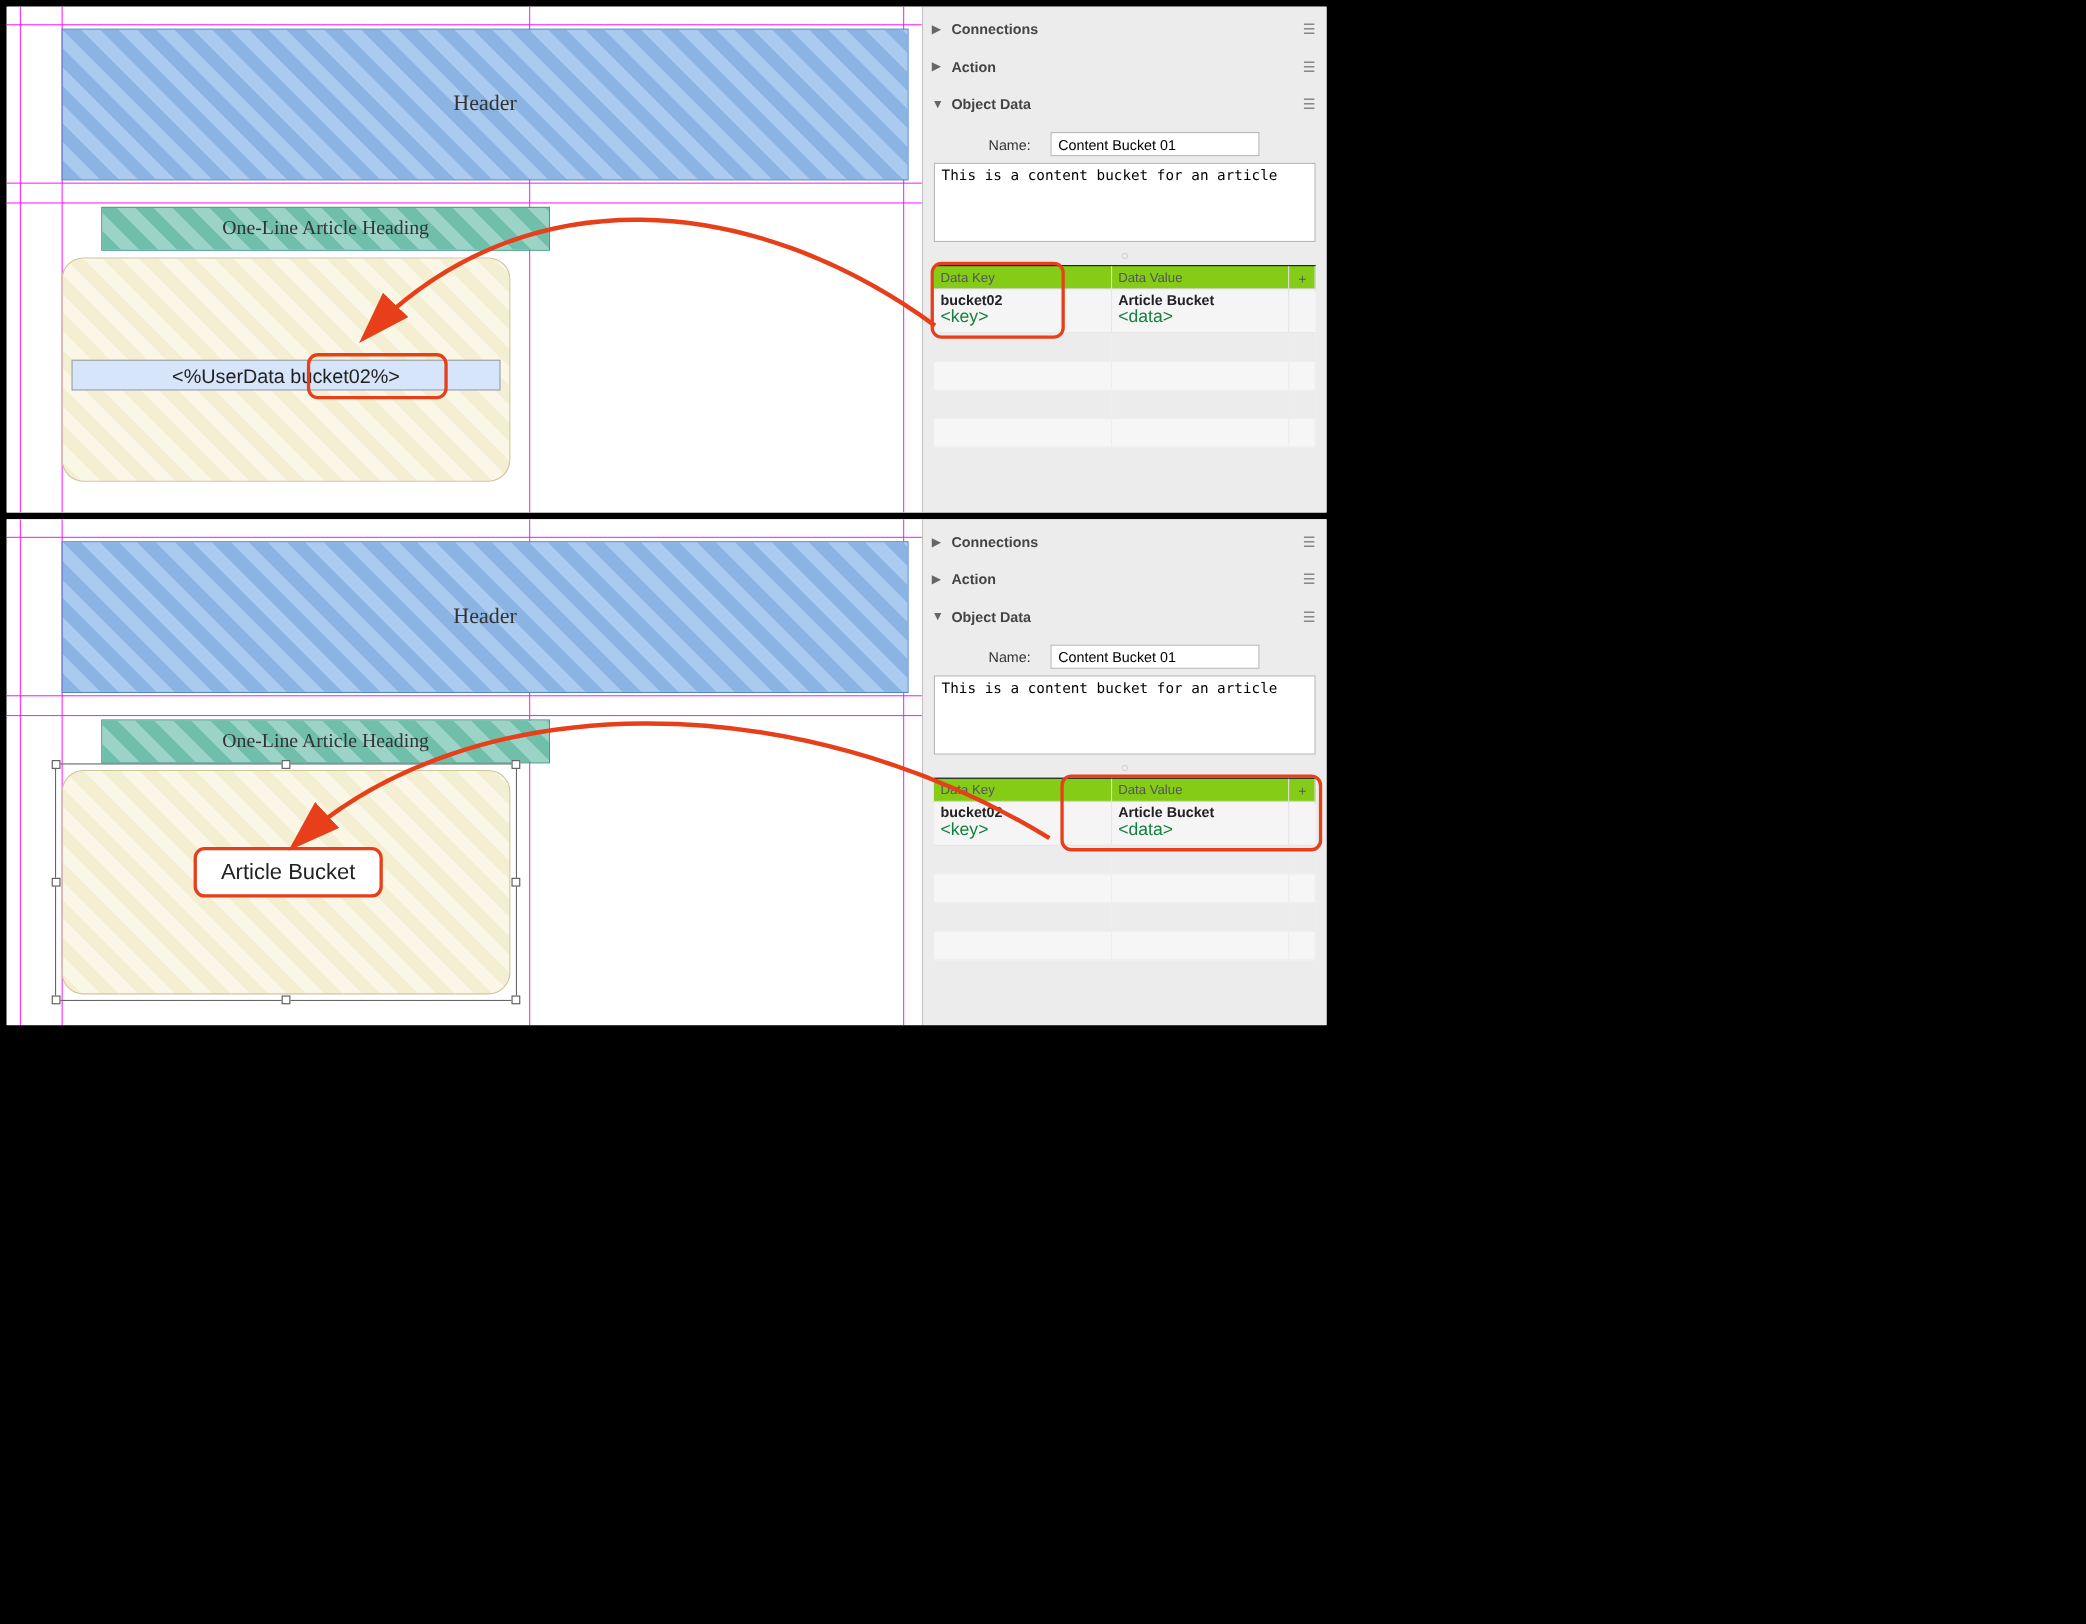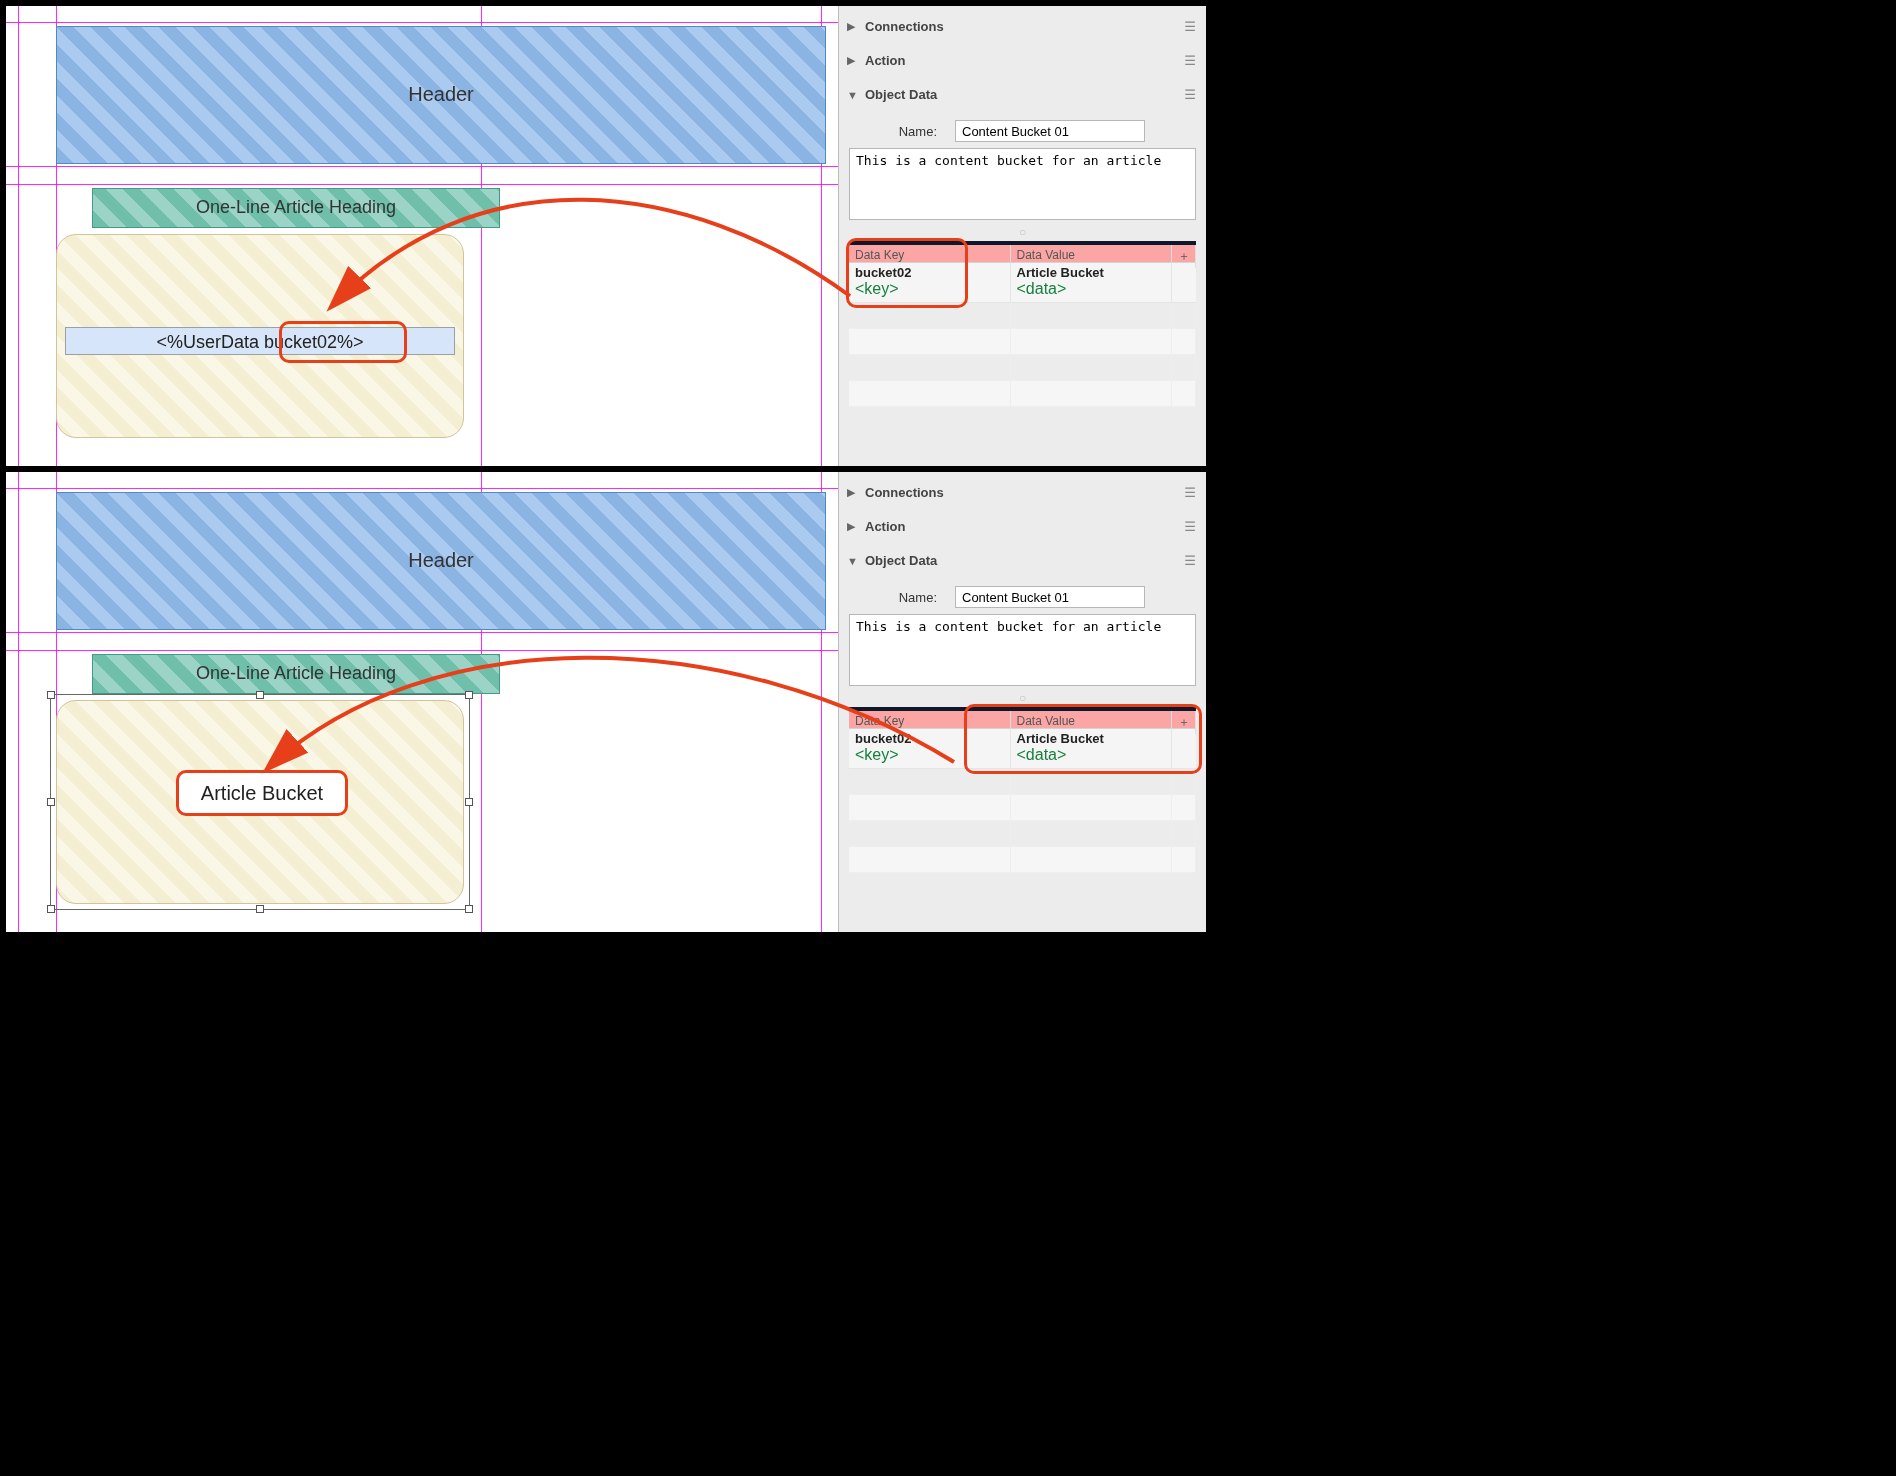--- a/index.html
+++ b/index.html
@@ -27,21 +27,21 @@
     background: #fff;
     flex: 0 0 832px;
   }
   .guide-v { position: absolute; top: 0; bottom: 0; width: 1px; background: #ff00ff; opacity: 0.85; }
   .guide-h { position: absolute; left: 0; right: 0; height: 1px; background: #ff00ff; opacity: 0.85; }
   
   .ph-frame { position: absolute; border: 1px solid rgba(0,0,0,0.25); }
   .ph-blue { background: repeating-linear-gradient(45deg, #8bb4e3 0 12px, #aacaef 12px 24px); border-color: #4d88c7; }
   .ph-teal { background: repeating-linear-gradient(45deg, #6fbfaa 0 12px, #9bd4c6 12px 24px); border-color: #3f9d86; margin-left: 36px; }
   .ph-cream { background: repeating-linear-gradient(45deg, #f4eed3 0 12px, #fbf7e6 12px 24px); border-color: #cfc49a; border-radius: 20px; }
-  .ph-label { position: absolute; left: 0; right: 0; text-align: center; font-size: 20px; color: #333; }
+  .ph-label { position: absolute; left: 0; right: 0; text-align: center; font-size: 20px; color: #333; font-family: Liberation Serif, serif; }
 
   .content-slot {
     position: absolute;
     border: 1px solid #9aa0a6;
     background: #d6e5f9;
     text-align: center;
     font-size: 18px;
     line-height: 28px;
     height: 28px;
     color: #222;
@@ -89,22 +89,22 @@
   .textarea {
     background: #fff; border: 1px solid #b7b7b7;
     width: 100%; height: 72px; padding: 4px 6px; font-size: 13px;
     resize: none;
   }
   .drag-dot { text-align: center; color: #c0c0c0; font-size: 12px; padding-top: 2px; }
 
   .kv-wrap { position: relative; margin-top: 2px; }
   .kv-head {
     display: grid; grid-template-columns: 1fr 1fr 24px;
-    border-top: 4px solid #0f172a; border-bottom: 1px solid #d4d4d4;
-    background: #fca5a5; height: 22px;
+    border-top: 1px solid #0f172a; border-bottom: 1px solid #d4d4d4;
+    background: #84cc16; height: 22px;
   }
   .kv-head div { padding: 3px 6px; color: #555; font-size: 12px; border-right: 1px solid #e0e0e0; }
   .kv-add { width: 24px; text-align: center; color: #555; cursor: pointer; }
   .kv-row {
     display: grid; grid-template-columns: 1fr 1fr 24px; height: 40px;
     border-bottom: 1px solid #e5e5e5; background: #f5f5f5;
   }
   .kv-row:nth-child(odd) { background: #fff; }
   .kv-row .cell { padding: 2px 6px; border-right: 1px solid #e5e5e5; }
   .kv-row .cell .k { font-weight: 700; font-size: 13px; }

